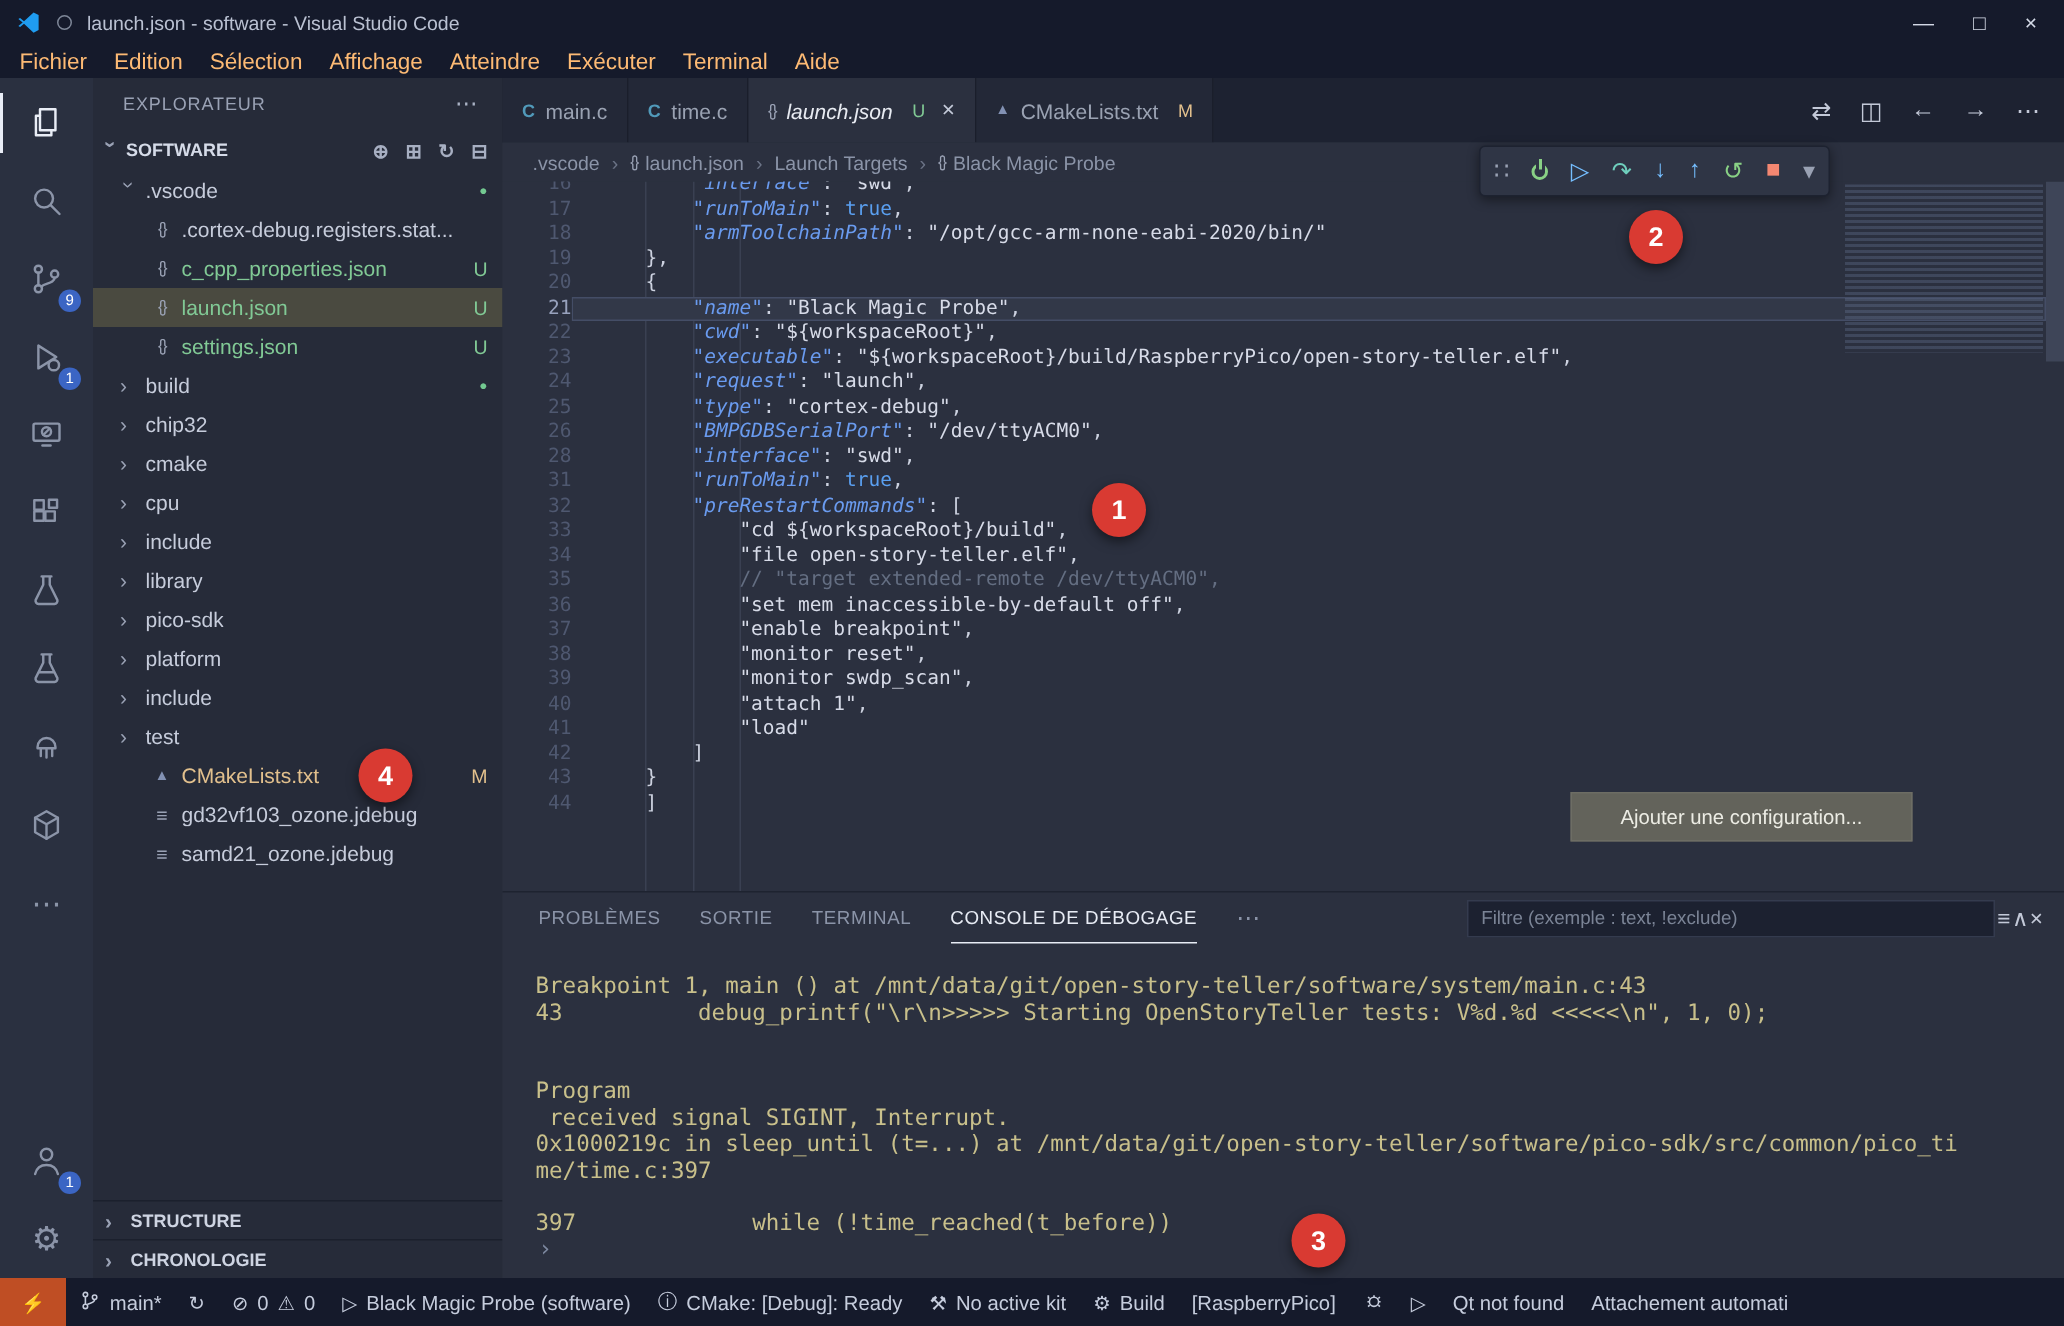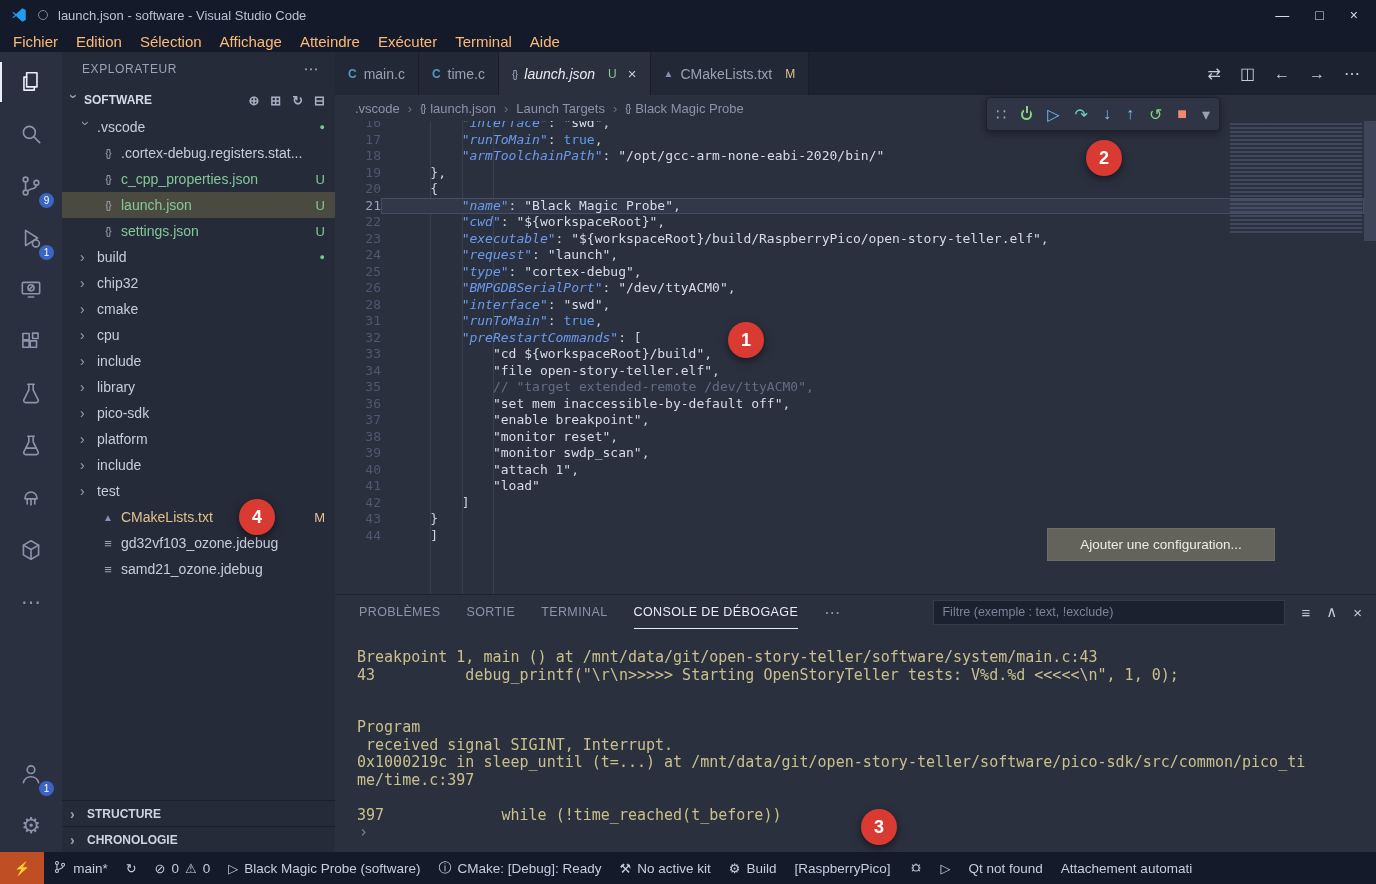--- a/index.html
+++ b/index.html
@@ -108,21 +108,21 @@
   .config-btn { position:absolute; left:1047px; top:528px; width:228px; height:33px; z-index:30;
     background:#63635b; border:1px solid #6d6d64; color:#ecece4; font-size:13.5px;
     display:flex; align-items:center; justify-content:center; }
 
   
   .panel { height:258px; background:#2b303f; border-top:1px solid #1e2330; display:flex; flex-direction:column; }
   .panel-header { height:34px; display:flex; align-items:center; gap:26px; padding:0 14px 0 24px; }
   .panel-tab { font-size:12.5px; letter-spacing:.4px; color:#8b94a8; height:33px; display:flex; align-items:center; border-bottom:1px solid transparent; }
   .panel-tab.active { color:#e8ecf5; border-bottom-color:#e8ecf5; }
   .panel-more { color:#8b94a8; font-size:16px; }
-  .panel-right { margin-left:auto; display:flex; align-items:center; gap:16px; }
+  .panel-right { margin-left:auto; display:flex; align-items:center; gap:1px; }
   .filter-input { width:352px; height:25px; background:#1c2130; border:1px solid #343b4e; color:#c6ccdb; font-size:12.5px; padding:0 8px; outline:none; }
   .filter-input::placeholder { color:#7b8496; }
   .panel-ico { color:#c3c9d8; font-size:15px; }
   .console { flex:1; padding:20px 70px 0 22px; font-size:15px; line-height:17.5px; color:#c9c08b;
     white-space:pre-wrap; word-break:break-all; overflow:hidden; }
   .console-line { min-height:17.5px; }
   .console-prompt { color:#7d88a0; padding-left:2px; }
 
   
   .statusbar { height:32px; background:#151a2b; display:flex; align-items:stretch; font-size:13.5px; color:#c6cddd; overflow:hidden; white-space:nowrap; }

